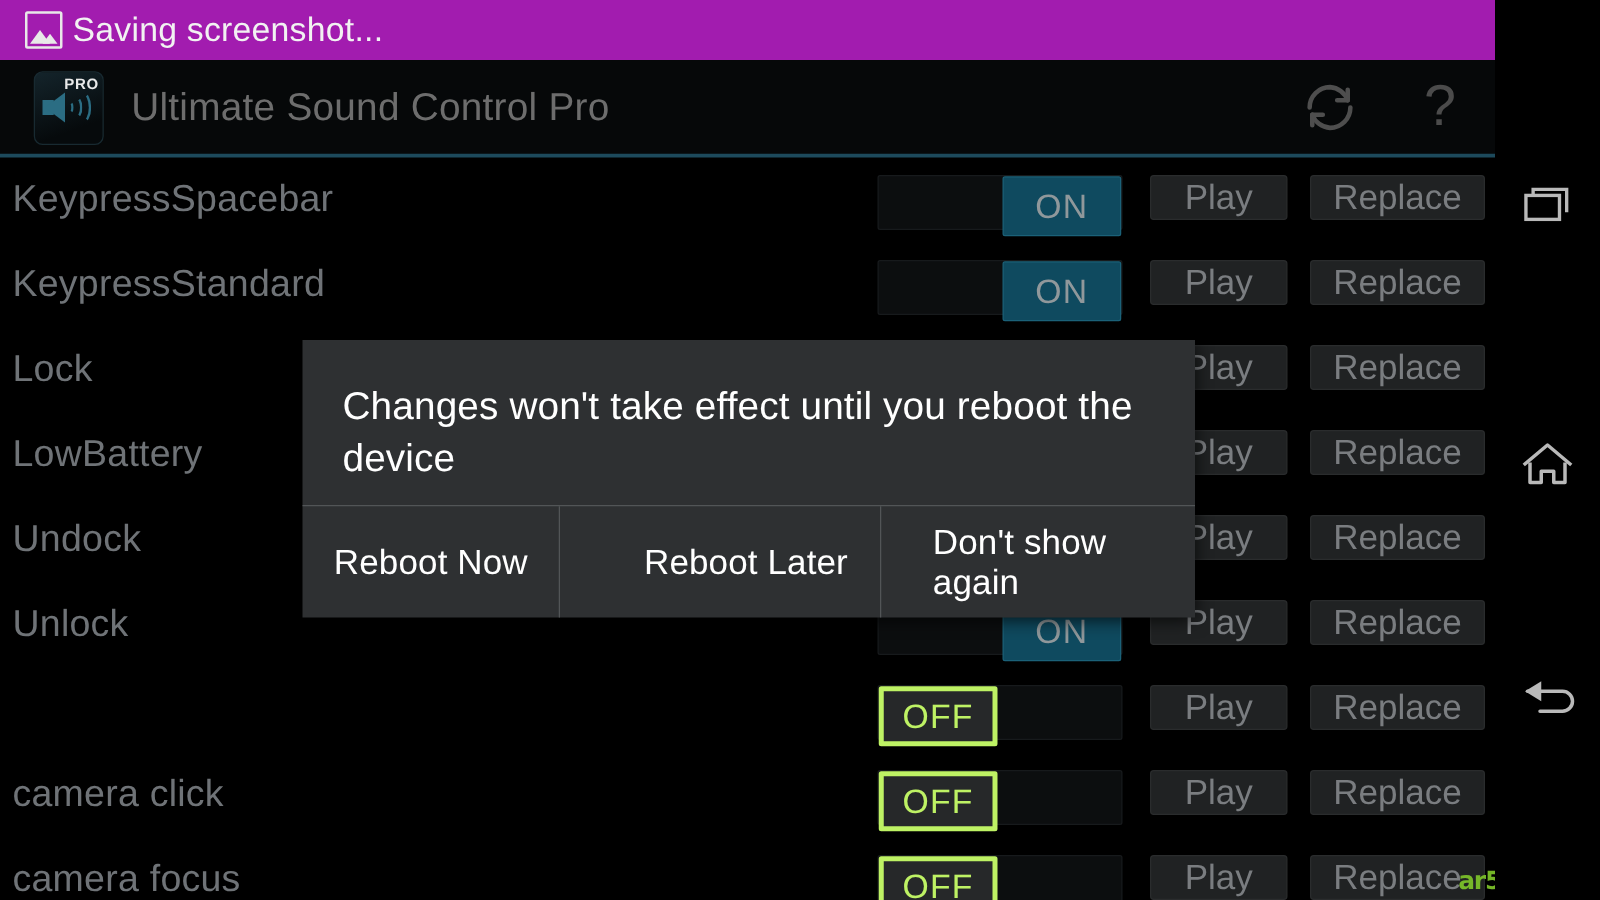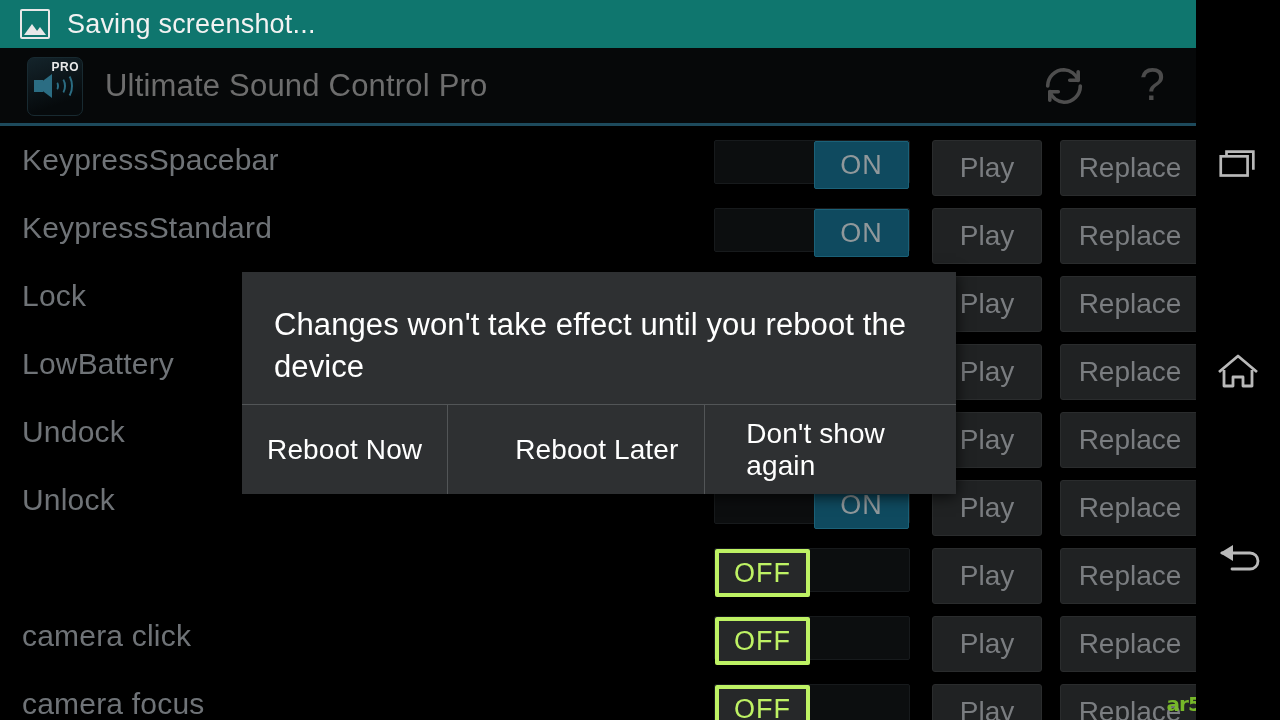--- a/index.html
+++ b/index.html
@@ -8,21 +8,21 @@
     background:#000;
     font-family:"Liberation Sans", sans-serif;
     -webkit-font-smoothing:antialiased;
   }
 
   #screen { position:relative; width:1280px; height:720px; background:#000; }
 
   
   #statusbar{
     position:absolute; left:0; top:0; width:1200px; height:48px;
-    background:#0f766e; display:flex; align-items:center; padding-left:20px; gap:17px;
+    background:#a21caf; display:flex; align-items:center; padding-left:20px; gap:8px;
   }
   #statusbar .shot-ico{
     width:30px; height:30px; border:2px solid #e8e8e8; border-radius:2px;
     position:relative; overflow:hidden; flex:0 0 auto;
   }
   #statusbar .shot-ico:before{
     content:""; position:absolute; left:2px; bottom:2px; width:0; height:0;
     border-left:8px solid transparent; border-right:8px solid transparent;
     border-bottom:11px solid #e8e8e8;
   }
@@ -72,38 +72,38 @@
     width:88px; height:76px; display:flex; align-items:center; justify-content:center;
     color:#4e4e4e;
   }
   #actionbar .abtn.help{ font-size:46px; color:#4b4b4b; line-height:1; padding-bottom:5px; }
   #abline{
     position:absolute; left:0; top:123px; width:1196px; height:3px; background:#1d4a5c;
   }
 
   
   #list{ position:absolute; left:0; top:126px; width:1196px; height:594px; }
-  .row{ position:absolute; left:12px; width:1196px; height:68px;padding-left:24px; }
+  .row{ position:absolute; left:0; width:1196px; height:68px;padding-left:24px; }
   .row .name{
     position:absolute; left:10px; top:0; height:68px; display:flex; align-items:center;
     color:#6f7377; font-size:30px; letter-spacing:.2px; white-space:nowrap;
   }
   .row .toggle{
     position:absolute; left:702px; top:14px; width:196px; height:44px;
     background:#0c0e0f; border:1px solid #171a1c; border-radius:2px;
   }
   .row .toggle .thumb{
     position:absolute; top:0; width:95px; height:48px; border-radius:2px;
     display:flex; align-items:center; justify-content:center;
     font-size:27px; letter-spacing:1px;
   }
   .row .toggle.on  .thumb{ right:0; background:#0f4a5f; color:#90989b; border:1px solid #1b6178; }
   .row .toggle.off .thumb{ left:0;  background:#262829; color:#bef264; border:4px solid #bef264; }
   .row .abtn2{
-    position:absolute; top:14px; height:56px; background:#202223;
+    position:absolute; top:14px; height:36px; background:#202223;
     border:1px solid #2a2c2d; border-radius:3px;
     display:flex; align-items:center; justify-content:center;
     color:#7a7d80; font-size:28px;
   }
   .row .abtn2.play{ left:920px; width:110px; }
   .row .abtn2.replace{ left:1048px; width:140px; }
 
   
   #dialog{
     position:absolute; left:242px; top:272px; width:714px; height:222px;

